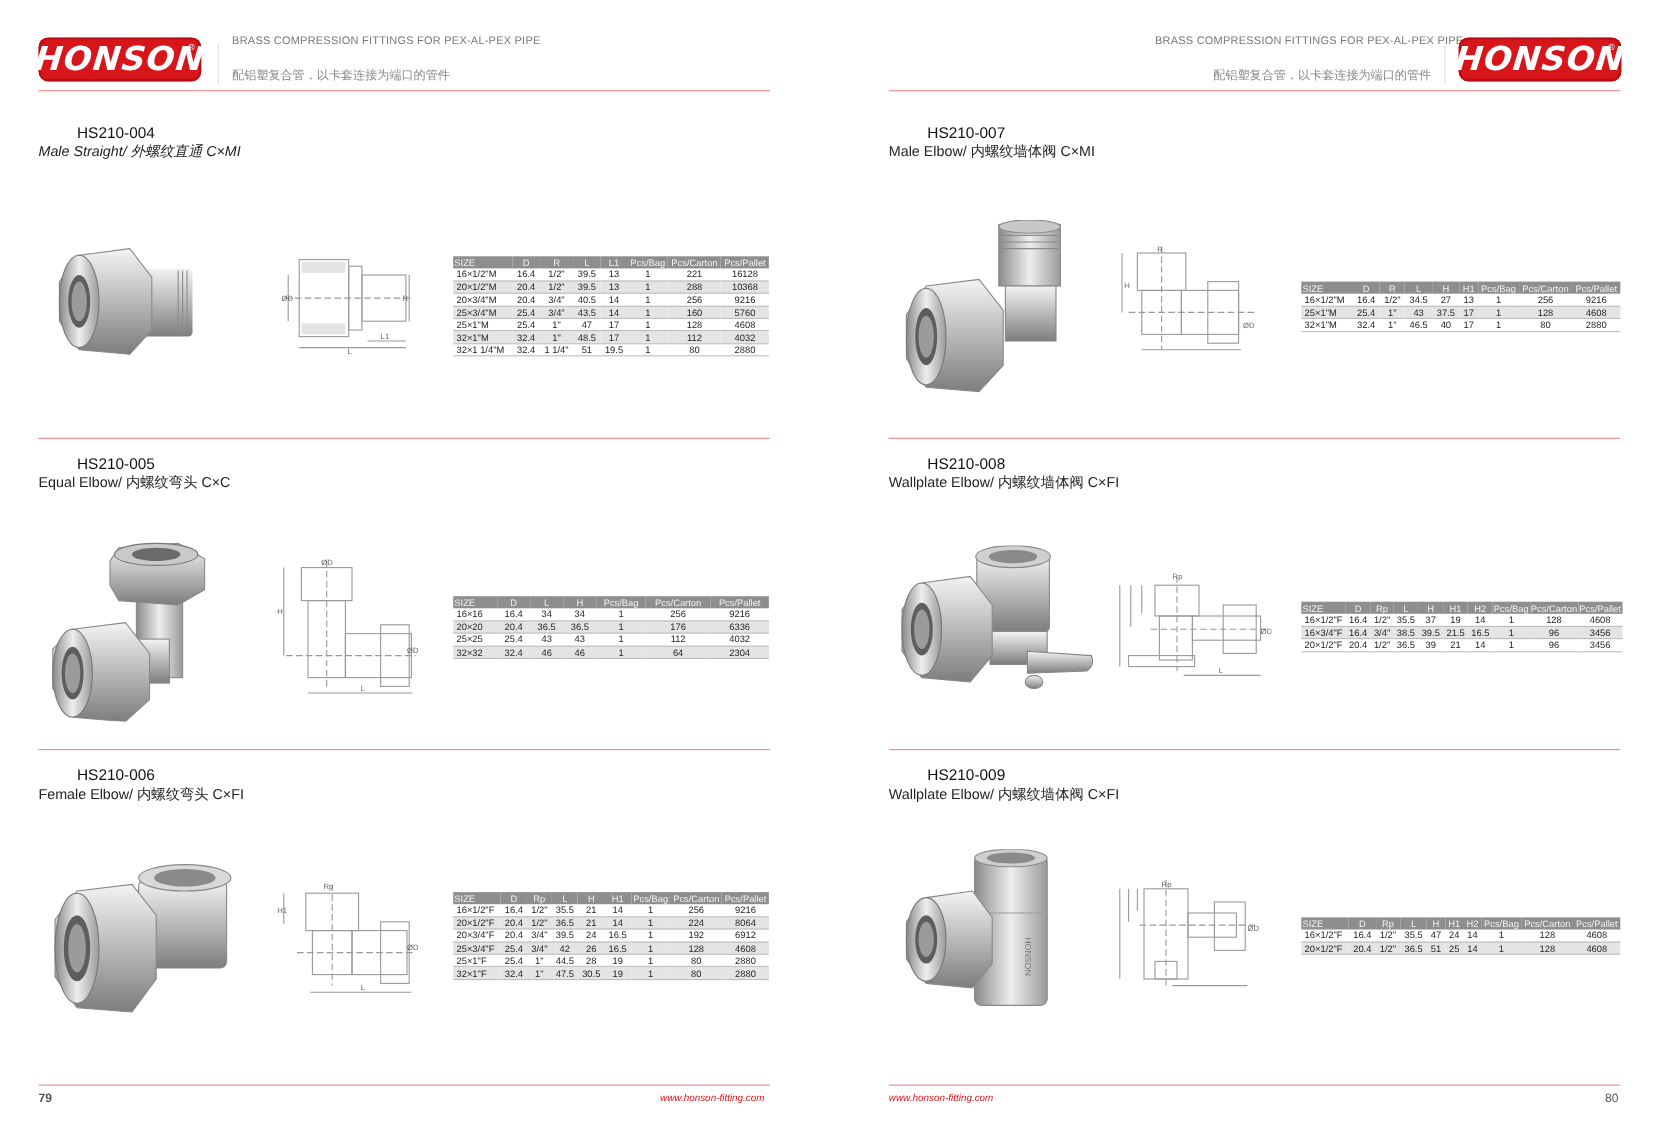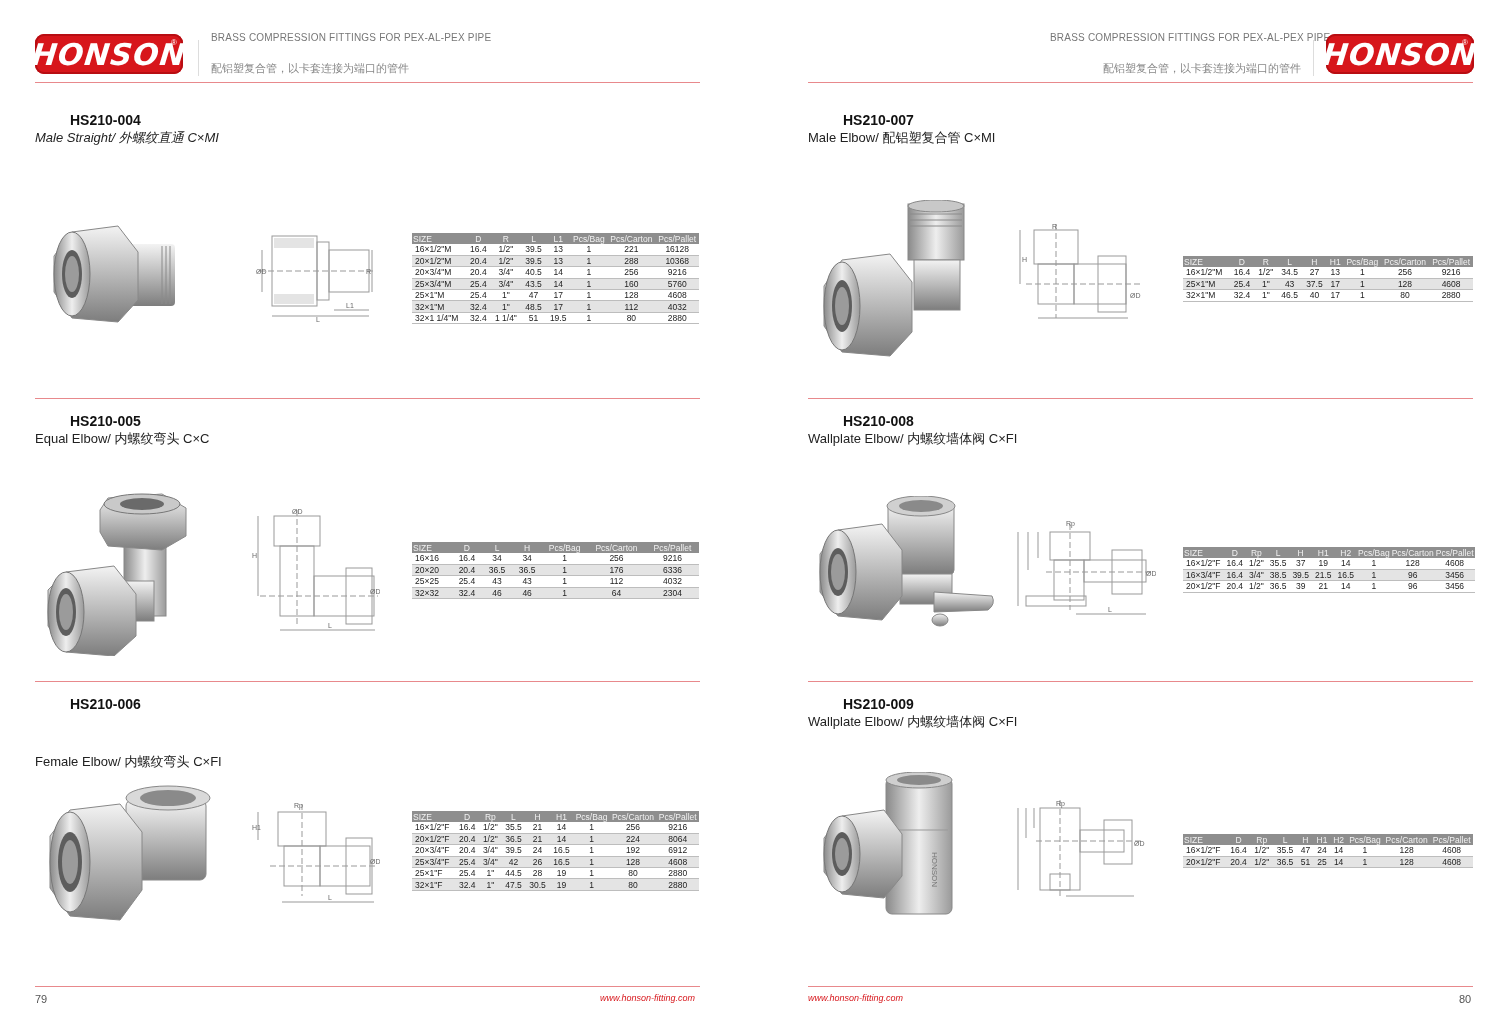--- a/index.html
+++ b/index.html
@@ -21,21 +21,21 @@
     font-size: 30px; letter-spacing: 1px; transform: skewX(-6deg);
   }
   .logo-reg { position: absolute; top: 4px; right: 6px; color: #fff; font-size: 8px; }
 
   .header-divider { position: absolute; top: 40px; width: 1px; height: 36px; background: #ddd; }
   .header-en { position: absolute; top: 32px; font-size: 10px; color: #777; letter-spacing: 0.2px; }
   .header-cn { position: absolute; top: 61px; font-size: 11px; color: #888; }
 
   .rule { position: absolute; height: 1px; background: #e8898c; }
 
-  .sec-code { position: absolute; font-weight: bold; font-size: 14px; color: #111; padding-left: 35px; }
+  .sec-code { position: absolute; font-weight: normal; font-size: 14px; color: #111; padding-left: 35px; }
   .sec-title { position: absolute; font-size: 13px; color: #222; }
 
   .photo { position: absolute; }
   .drawing { position: absolute; }
 
   table.spec {
     position: absolute; border-collapse: collapse; font-size: 8.5px; color: #222;
     font-family: "Liberation Sans", sans-serif;
   }
   table.spec th {
@@ -273,21 +273,21 @@
           <td>46</td>
           <td>1</td>
           <td>64</td>
           <td>2304</td>
         </tr>
     </tbody>
   </table>
   <div class="rule" style="left:35px; top:681px; width:665px;"></div>
 
   <div class="sec-code" style="left:35px; top:696px;">HS210-006</div>
-  <div class="sec-title" style="left:35px; top:713px;margin-top:40px;">Female Elbow/ 内螺纹弯头 C×FI</div>
+  <div class="sec-title" style="left:35px; top:713px;">Female Elbow/ 内螺纹弯头 C×FI</div>
   <svg class="photo" style="left:46px; top:780px;" width="170" height="150">
     <rect x="80" y="20" width="80" height="80" rx="6" fill="url(#metal)" stroke="#888"></rect>
     <ellipse cx="122" cy="18" rx="42" ry="12" fill="#d9d9d9" stroke="#888"></ellipse>
     <ellipse cx="122" cy="18" rx="28" ry="8" fill="#8a8a8a"></ellipse>
     <polygon points="24,30 74,24 96,52 96,110 74,140 24,136 4,108 4,56" fill="url(#metal)" stroke="#888"></polygon>
     <ellipse cx="24" cy="82" rx="20" ry="50" fill="url(#metalh)" stroke="#777"></ellipse>
     <ellipse cx="24" cy="82" rx="12" ry="30" fill="#5d5d5d"></ellipse>
     <ellipse cx="24" cy="82" rx="8" ry="22" fill="#9b9b9b"></ellipse>
   </svg>
   <svg class="drawing" style="left:250px; top:800px;" width="130" height="110">
@@ -384,36 +384,36 @@
           <td>30.5</td>
           <td>19</td>
           <td>1</td>
           <td>80</td>
           <td>2880</td>
         </tr>
     </tbody>
   </table>
 
   <div class="rule" style="left:35px; top:986px; width:665px;"></div>
-  <div class="footer-left" style="left:35px;">79</div>
+  <div class="footer-left" style="left:35px;font-weight:bold;">79</div>
   <div class="footer-url" style="left:600px;">www.honson-fitting.com</div>
 </div>
 
 <div class="page right">
   <div class="header-en" style="left:280px;">BRASS COMPRESSION FITTINGS FOR PEX-AL-PEX PIPE</div>
   <div class="header-cn" style="left:333px;">配铝塑复合管，以卡套连接为端口的管件</div>
   <div class="header-divider" style="left:543px;"></div>
   <div class="logo" style="left:556px;">
     <span class="logo-text">HONSON</span>
     <span class="logo-reg">®</span>
   </div>
   <div class="rule" style="left:38px; top:82px; width:665px;"></div>
 
   <div class="sec-code" style="left:38px; top:112px;">HS210-007</div>
-  <div class="sec-title" style="left:38px; top:129px;">Male Elbow/ 配铝塑复合管 C×MI</div>
+  <div class="sec-title" style="left:38px; top:129px;">Male Elbow/ 内螺纹墙体阀 C×MI</div>
   <svg class="photo" style="left:50px; top:200px;" width="150" height="160">
     <rect x="88" y="4" width="56" height="56" fill="url(#metalh)" stroke="#888"></rect>
     <g stroke="#8a8a8a">
         <line x1="90" y1="14" x2="142" y2="14"></line>
         <line x1="90" y1="20" x2="142" y2="20"></line>
         <line x1="90" y1="26" x2="142" y2="26"></line>
       </g>
     <ellipse cx="116" cy="6" rx="28" ry="6" fill="#c8c8c8" stroke="#888"></ellipse>
     <rect x="94" y="60" width="46" height="50" fill="url(#metal)" stroke="#888"></rect>
     <polygon points="22,60 70,54 92,82 92,132 70,156 22,152 4,126 4,86" fill="url(#metal)" stroke="#888"></polygon>

